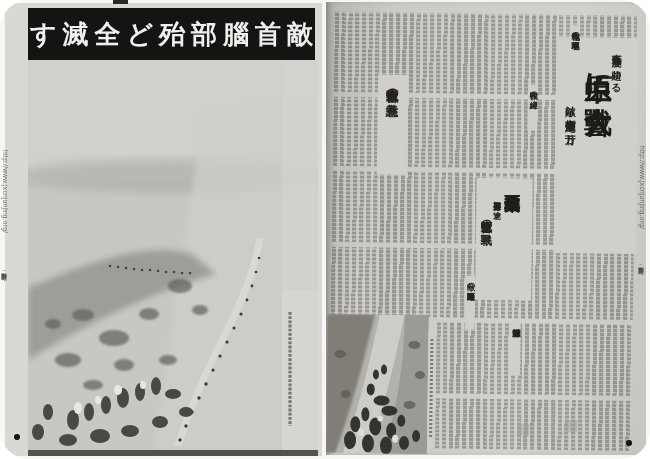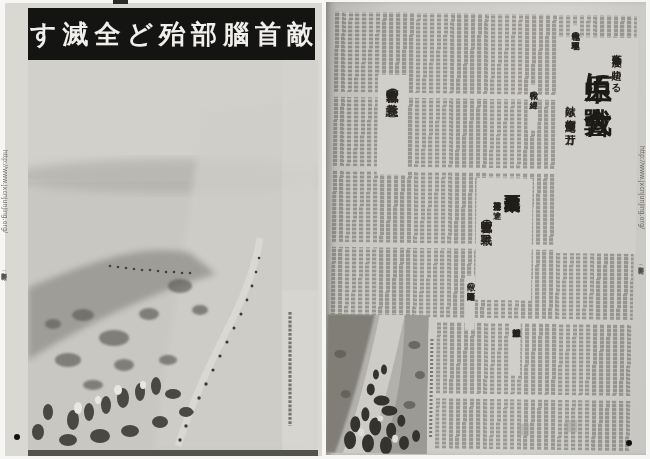--- a/index.html
+++ b/index.html
@@ -1,19 +1,20 @@
 <!DOCTYPE html>
 <html><head>
 <meta charset="utf-8">
 <style>
   html,body { margin:0; padding:0; background:#ffffff; }
   .scan {
     position:relative; width:650px; height:459px; overflow:hidden;
     background:#f6f6f4;
     font-family:"Liberation Serif","DejaVu Serif",serif;
+    border-radius:29px;
   }
   
   .page-left {
     position:absolute; left:5px; top:3px; width:317px; height:453px;
     background:#d9d8d3;
   }
   .banner {
     position:absolute; left:23px; top:5px; width:287px; height:52px;
     background:#141413; display:flex; align-items:center; justify-content:center;
   }

